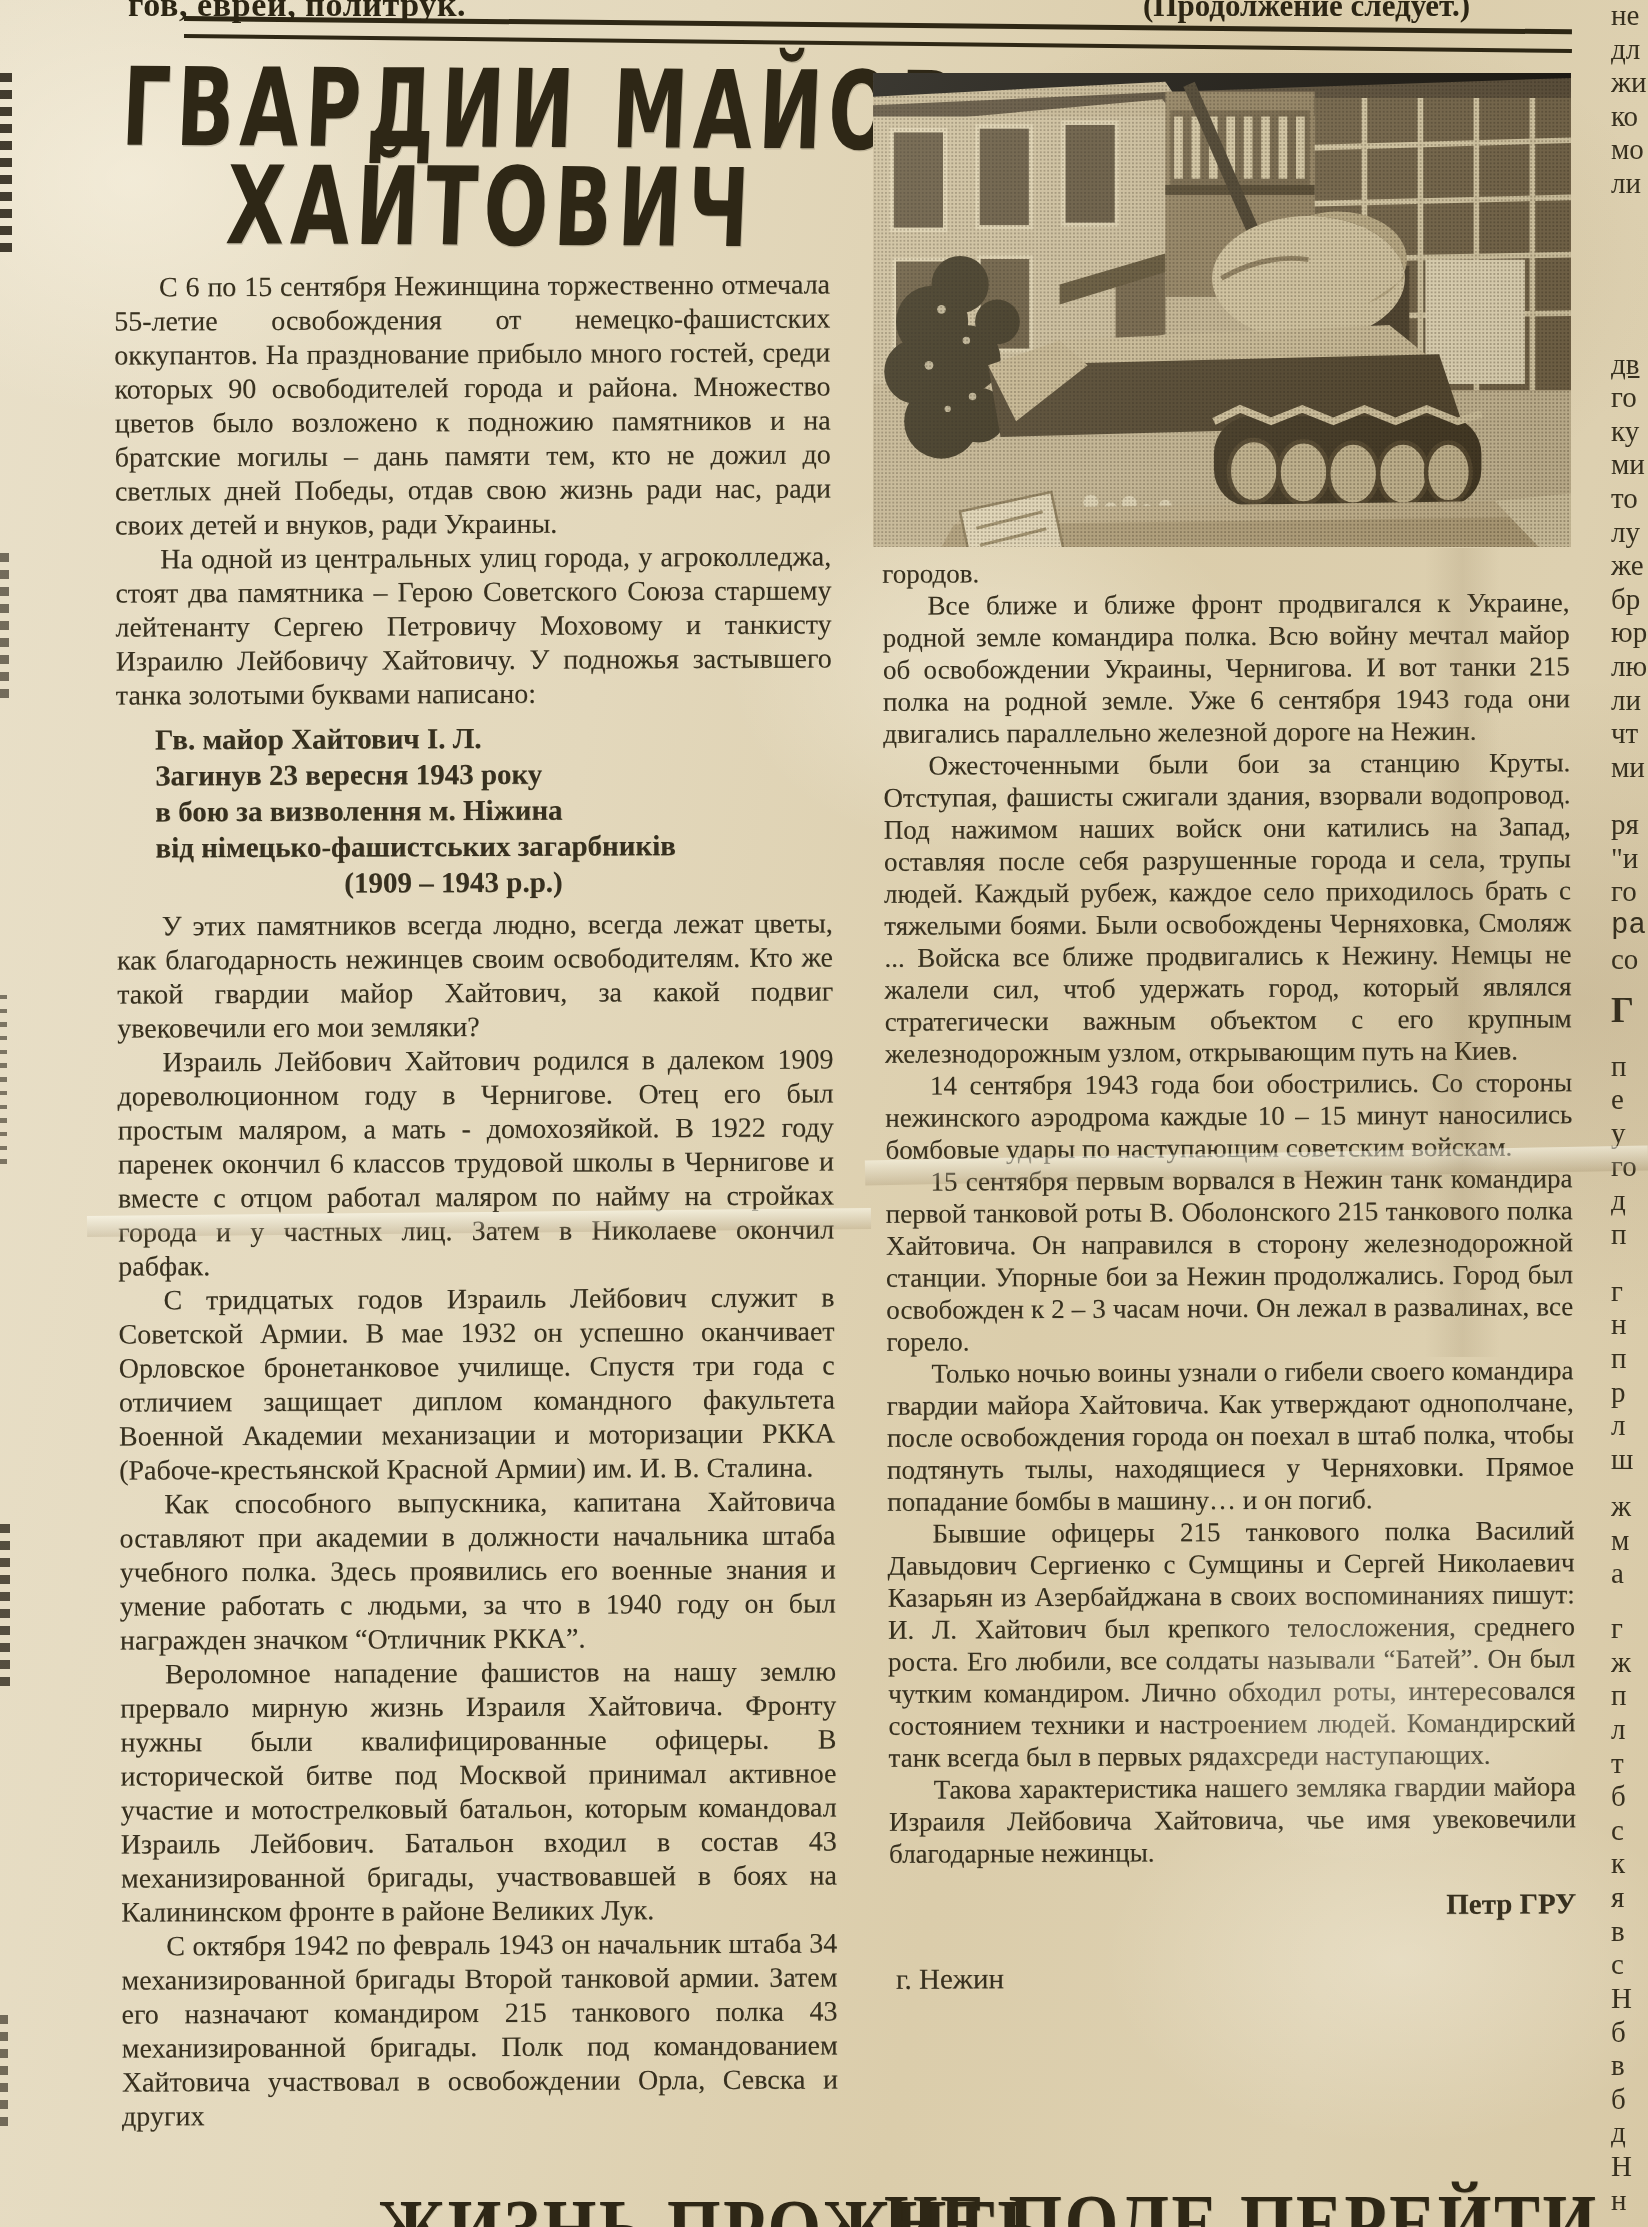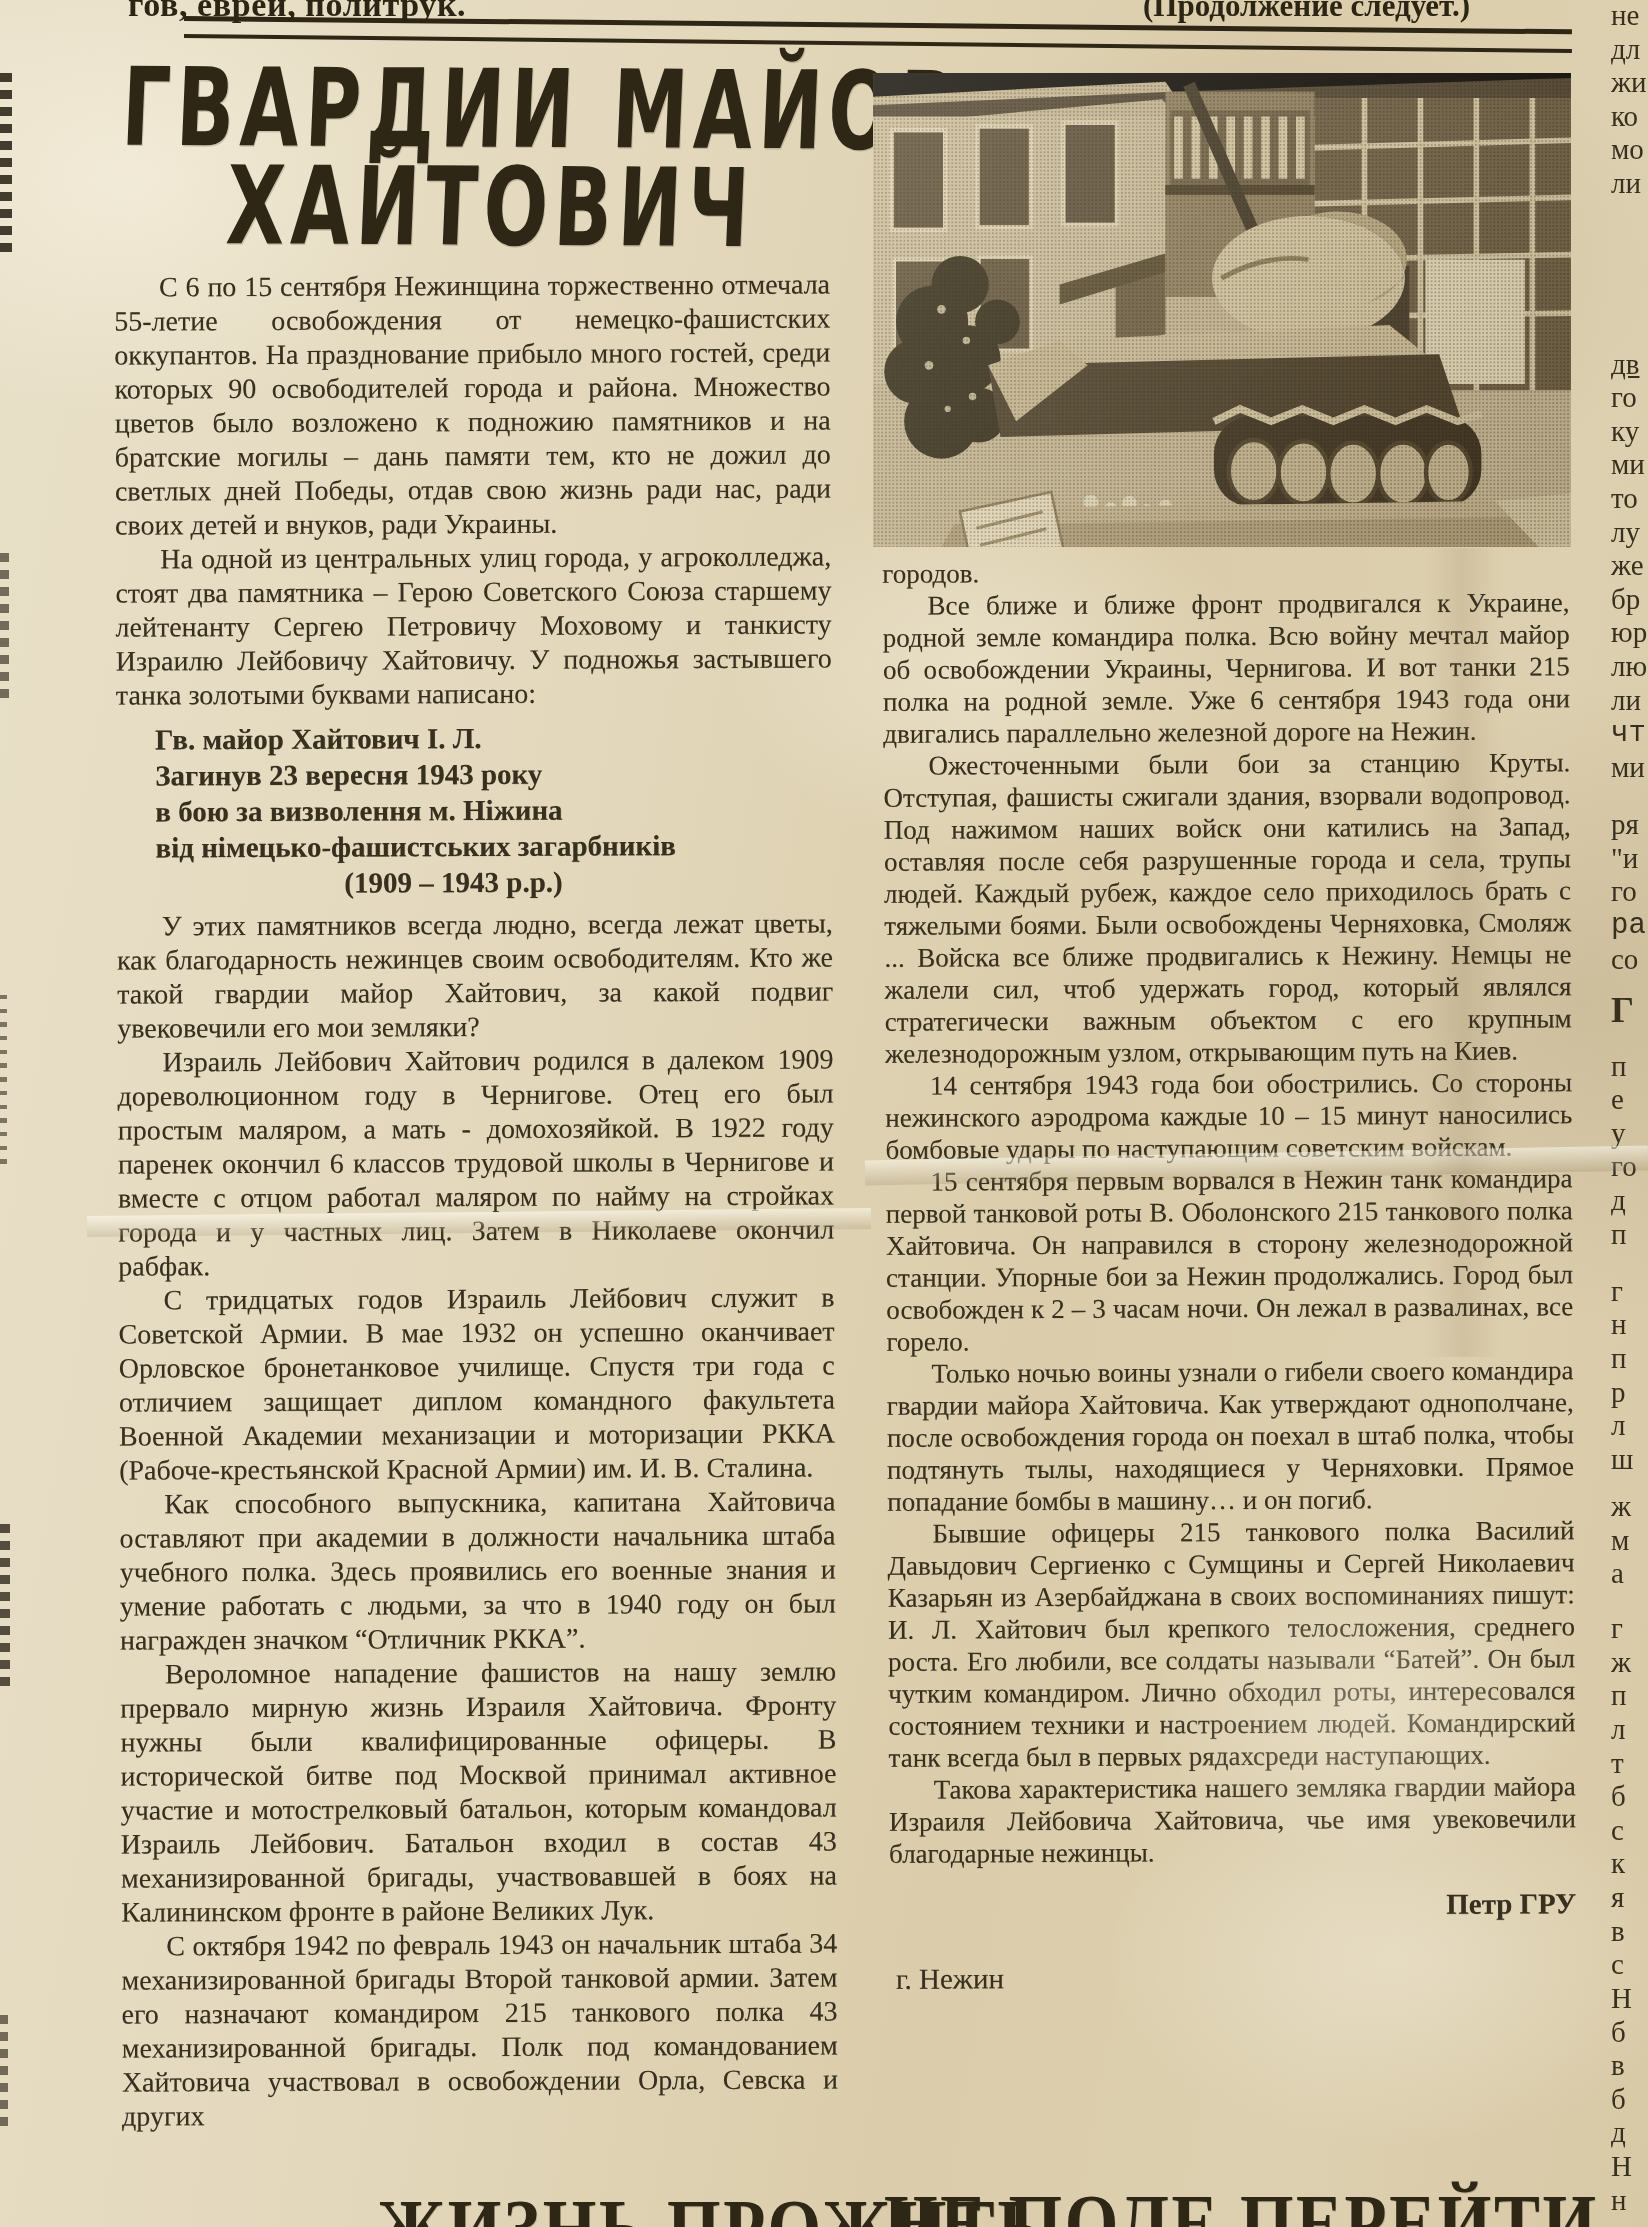--- a/index.html
+++ b/index.html
@@ -251,21 +251,21 @@
       <span style="top: 382px;">го</span>
       <span style="top: 416px;">ку</span>
       <span style="top: 449px;">ми</span>
       <span style="top: 483px;">то</span>
       <span style="top: 517px;">лу</span>
       <span style="top: 550px;">же</span>
       <span style="top: 584px; text-align: center;">бр</span>
       <span style="top: 617px;">юр</span>
       <span style="top: 651px;">лю</span>
       <span style="top: 685px;">ли</span>
-      <span style="top: 718px; font-family: Liberation Mono, monospace;">чт</span>
+      <span style="top: 718px;">чт</span>
       <span style="top: 752px;">ми</span>
       <span style="top: 809px;">ря</span>
       <span style="top: 843px;">"и</span>
       <span style="top: 876px;">го</span>
       <span style="top: 910px; font-family: Liberation Mono, monospace;">ра</span>
       <span style="top: 944px;">со</span>
       <span class="big" style="top: 995px;">Г</span>
       <span style="top: 1051px;">п</span>
       <span style="top: 1084px;">е</span>
       <span style="top: 1118px;">у</span>

